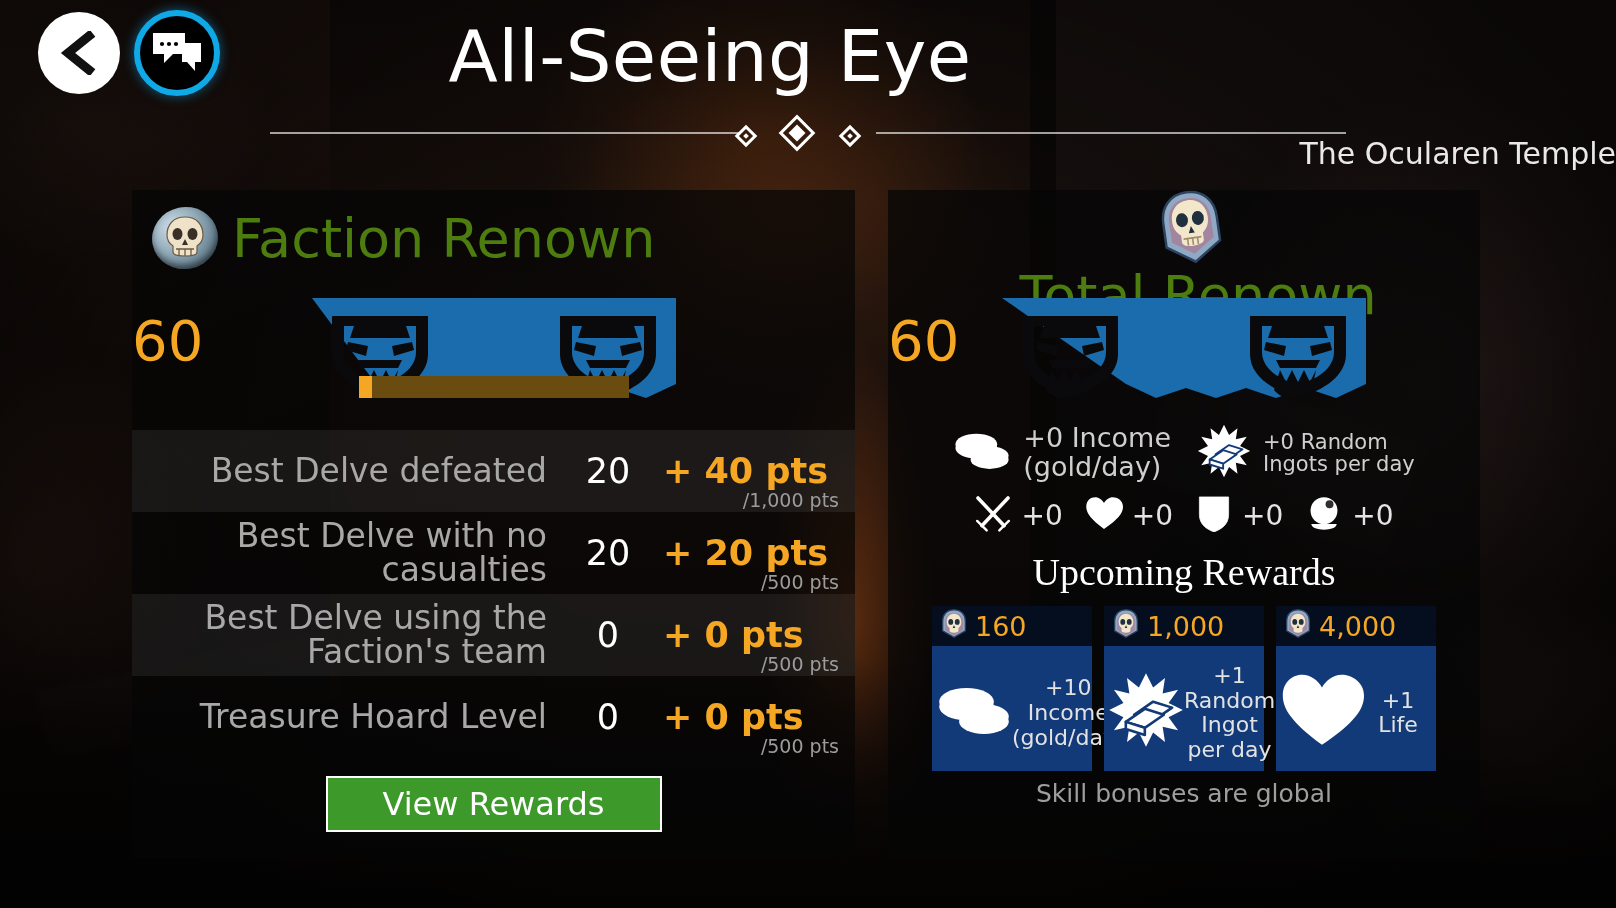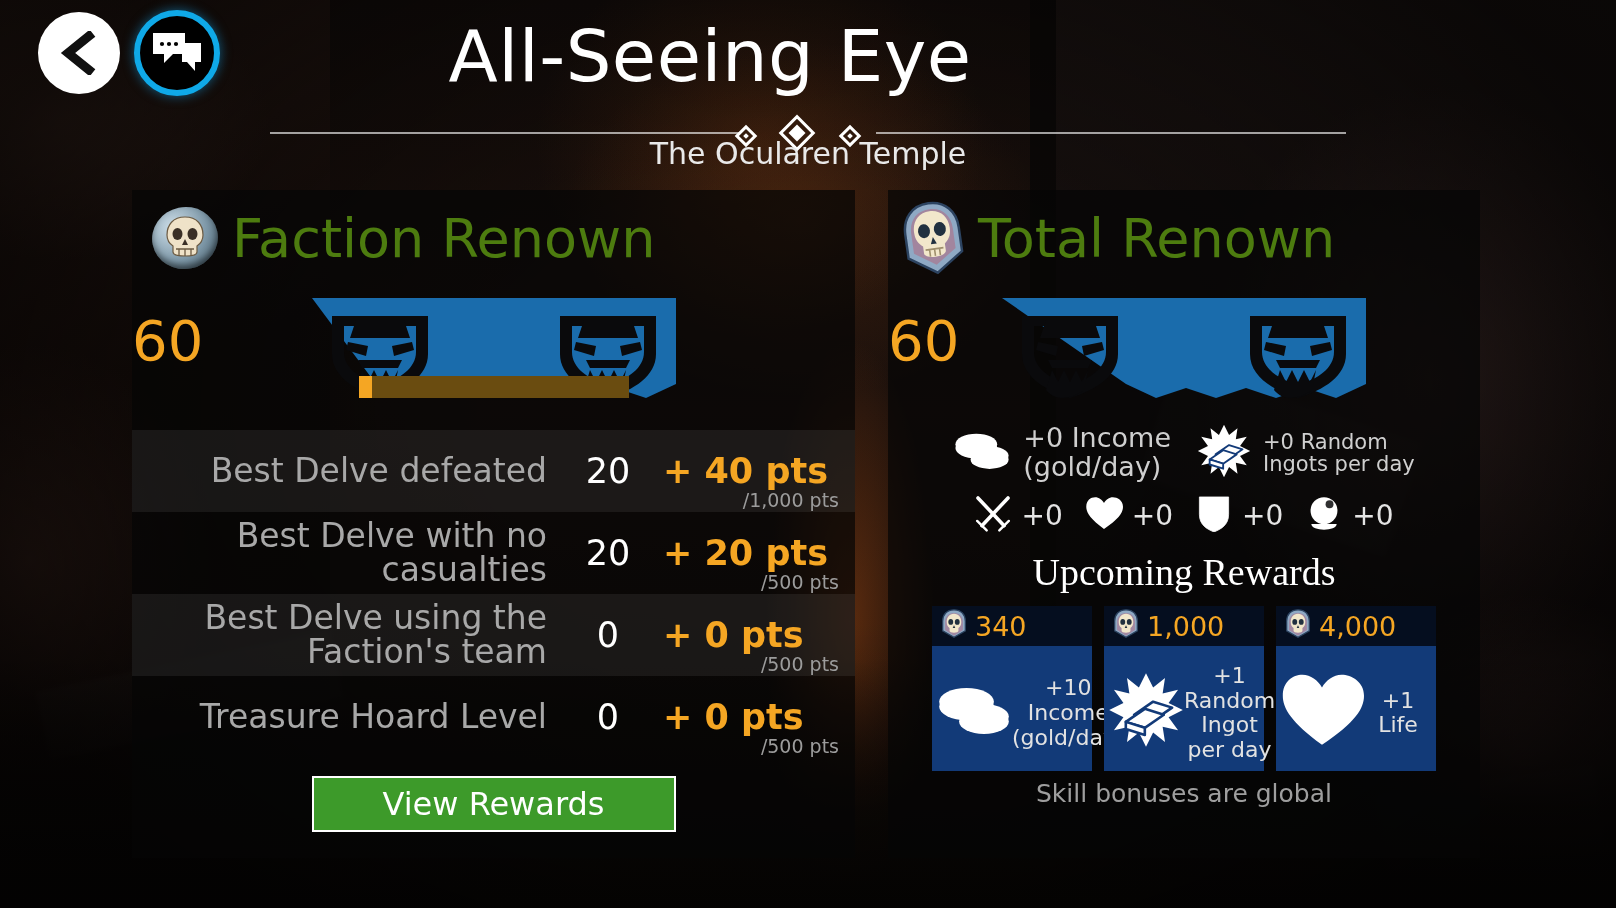--- a/index.html
+++ b/index.html
@@ -49,32 +49,32 @@
   #title { position:absolute; left:0; top:14px; width:1420px; text-align:center;
     font-size:72px; font-weight:400; color:#fff; letter-spacing:.5px;
     font-family:"DejaVu Sans", sans-serif; }
   #divider { position:absolute; left:270px; top:120px; width:1076px; height:26px; }
   #divider .ln { position:absolute; top:12px; height:2px; background:rgba(255,255,255,.62); }
   #divider .ln.l { left:0; width:470px; }
   #divider .ln.r { right:0; width:470px; }
   .dia { position:absolute; border:3px solid #fff; transform:rotate(45deg); }
   .dia i { position:absolute; inset:4px; background:#fff; display:block; }
   .dia.small i { inset:3px; }
-  #subtitle { position:absolute; left:0; top:136px; width:1616px; text-align:center;
+  #subtitle { position:absolute; left:0; top:136px; width:1616px; text-align:right;
     font-size:30px; color:#e9e9e9; font-family:"DejaVu Sans", sans-serif; }
 
   
   .panel { position:absolute; background:rgba(6,5,5,.72); }
   #panelLeft  { left:132px; top:190px; width:723px; height:668px; }
   #panelRight { left:888px; top:190px; width:592px; height:668px; }
 
   .panelHead { display:flex; align-items:center; height:96px; padding-left:20px; }
   .panelHead .ttl { font-size:54px; color:#4d7c0f; font-weight:400;
     font-family:"DejaVu Sans", sans-serif; margin-left:14px; }
-  #panelRight .panelHead { padding-left:14px; }
+  #panelRight .panelHead { padding-left:14px;flex-direction:column; }
 
   
   .discIcon { width:66px; height:62px; position:relative; flex:none; }
   .discIcon .disc { position:absolute; inset:0; border-radius:50%;
     background:radial-gradient(circle at 35% 30%, #cfe0ea, #7e98a8 55%, #3c525f 100%);
     transform:rotate(-12deg); box-shadow:inset 0 -4px 6px rgba(0,0,0,.5); }
   .discIcon .sk { position:absolute; left:13px; top:9px; width:40px; height:42px; }
 
   
   .hoodIcon { width:62px; height:74px; position:relative; flex:none; transform:rotate(-8deg); }
@@ -97,21 +97,21 @@
   .srow .lbl { flex:1; text-align:right; font-size:33px; color:#a8a8a8; line-height:1.03;
     font-family:"DejaVu Sans", sans-serif; padding-right:24px; }
   .srow .num { width:74px; text-align:center; font-size:35px; color:#fff;
     font-family:"DejaVu Sans", sans-serif; }
   .srow .ptsWrap { width:210px; position:relative; padding-left:18px; }
   .srow .pts { font-size:35px; color:#f5a623; font-weight:bold;
     font-family:"DejaVu Sans", sans-serif; }
   .srow .max { position:absolute; right:16px; top:38px; font-size:19px; color:#9c9c9c;
     font-family:"DejaVu Sans", sans-serif; }
 
-  #viewRewards { display:block; margin:18px auto 0; width:364px; height:56px;
+  #viewRewards { display:block; margin:18px auto 0; width:336px; height:56px;
     background:#3d9a2a; border:2px solid #fff; color:#fff; font-size:32px;
     font-family:"DejaVu Sans", sans-serif; cursor:pointer; }
 
   
   .bigBonuses { display:flex; justify-content:center; gap:26px; margin-top:10px; padding:0 14px; }
   .bigB { display:flex; align-items:center; gap:12px; }
   .bigB .txt { font-size:27px; color:#cfcfcf; line-height:1.06;
     font-family:"DejaVu Sans", sans-serif; }
   .bigB.small .txt { font-size:21px; }
 
@@ -361,21 +361,21 @@
       <div class="card">
         <div class="chead">
           <span><svg width="26" height="29.120000000000005" viewBox="0 0 32 36">
               <path d="M16 1 C7 1 2 7 2 15 l0 12 l14 8 l14 -8 l0 -12 C30 7 25 1 16 1 z" fill="#8fa9c4" stroke="#2c4360" stroke-width="1.6"></path>
               <path d="M16 5 C9 5 5 10 5 16 l0 10 l11 7 l11 -7 l0 -10 C27 10 23 5 16 5 z" fill="#b3687f" opacity=".5"></path>
               <path d="M16 6 C10 6 7 11 7 16 c0 4 1.5 6 3.5 7.5 l0 3.5 c0 1.5 2.5 2.5 5.5 2.5 s5.5 -1 5.5 -2.5 l0 -3.5 C23.5 22 25 20 25 16 C25 11 22 6 16 6 z" fill="#f2e7cb"></path>
               <ellipse cx="12" cy="16" rx="3" ry="3.6" fill="#21303f"></ellipse>
               <ellipse cx="20" cy="16" rx="3" ry="3.6" fill="#21303f"></ellipse>
               <path d="M16 20 l-1.6 3.6 h3.2 z" fill="#21303f"></path>
             </svg></span>
-          <span class="cv">340</span>
+          <span class="cv">160</span>
         </div>
         <div class="cbody">
           <div class="cicon">
             <svg width="76" height="54.72" viewBox="0 0 60 44">
               <ellipse cx="24" cy="15" rx="22" ry="11" fill="#fff"></ellipse>
               <ellipse cx="24" cy="19" rx="22" ry="11" fill="#fff"></ellipse>
               <ellipse cx="38" cy="27" rx="20" ry="10" fill="#fff"></ellipse>
               <ellipse cx="38" cy="31" rx="20" ry="10" fill="#fff"></ellipse>
             </svg>
           </div>

